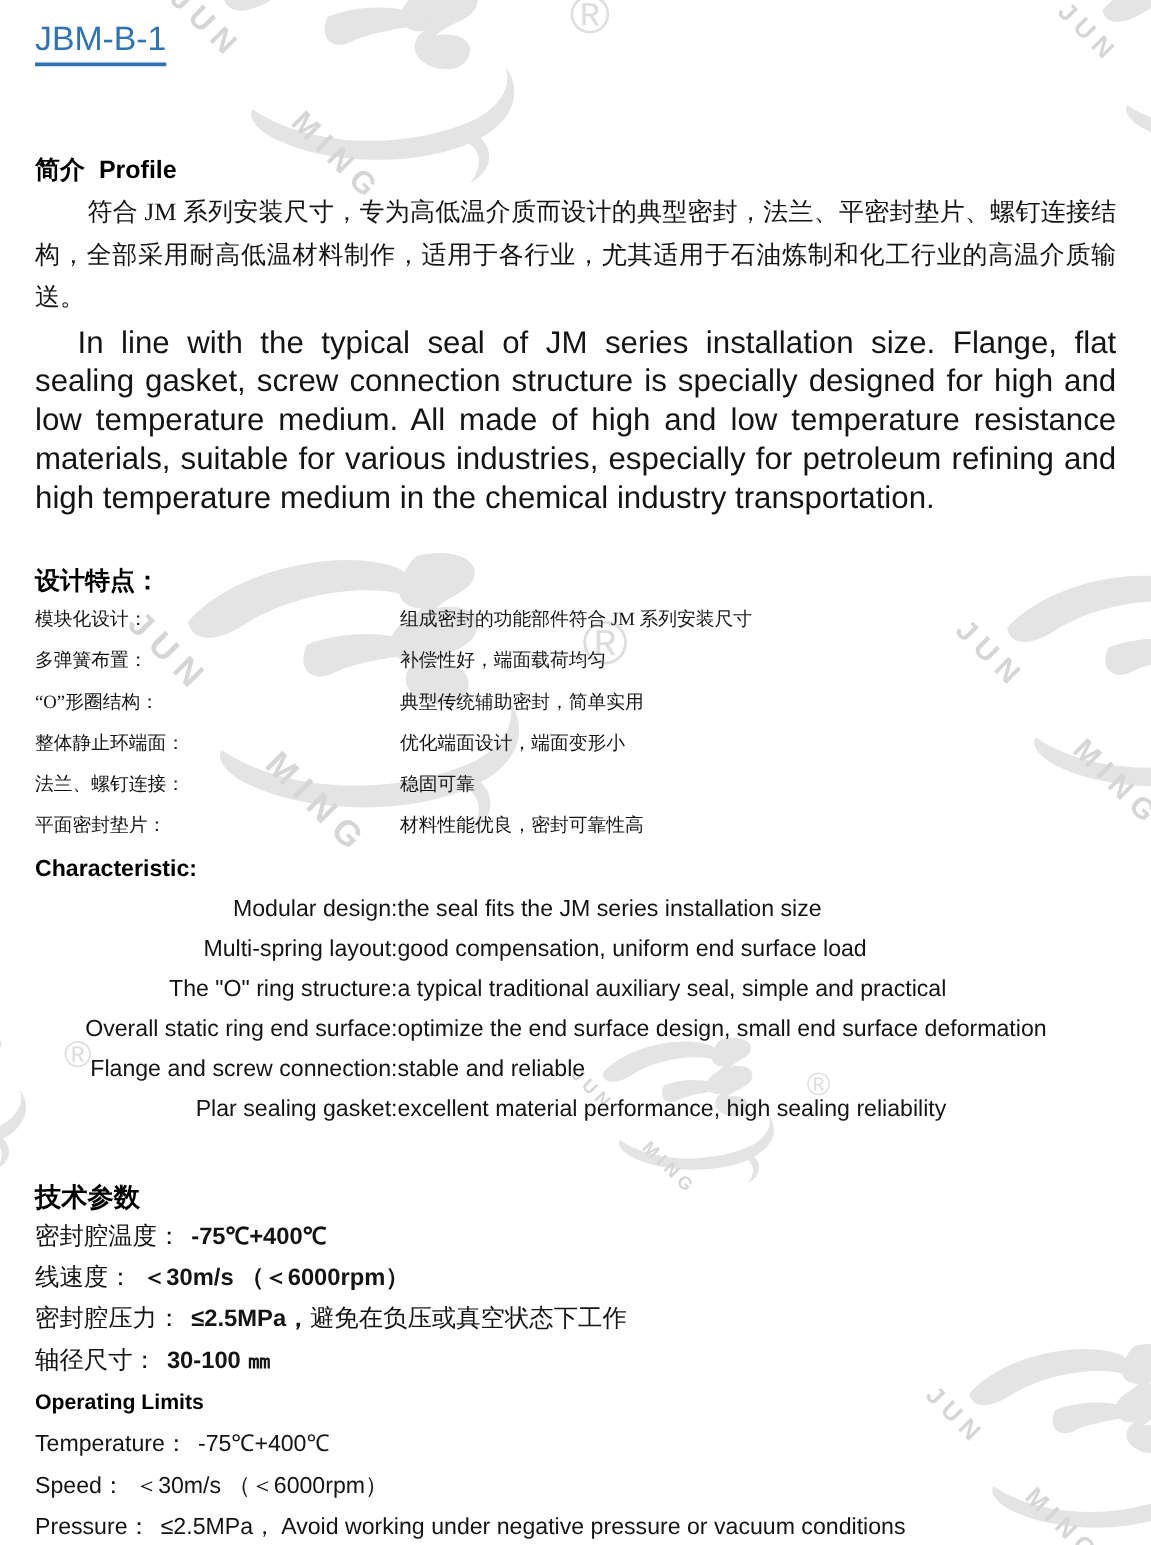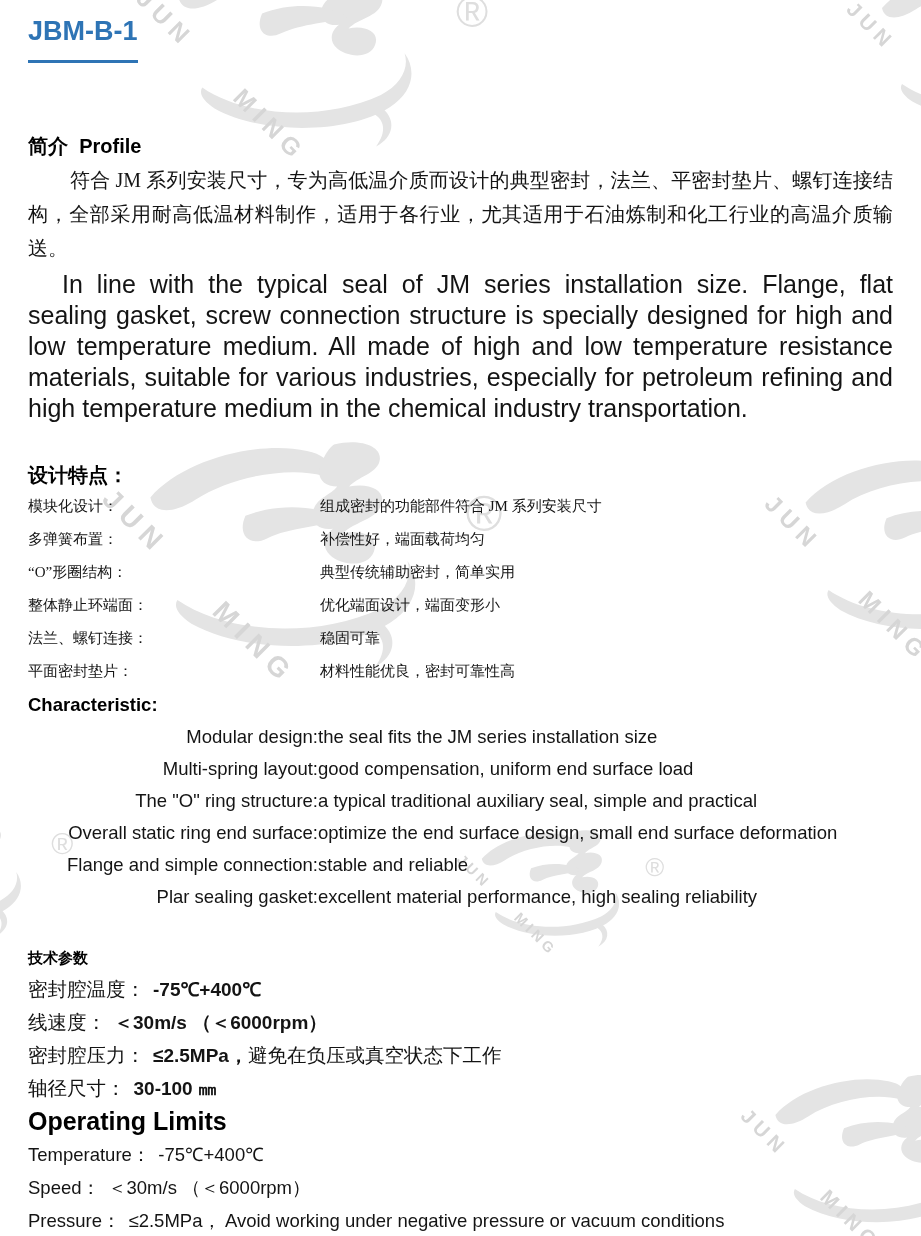--- a/index.html
+++ b/index.html
@@ -5,39 +5,39 @@
   html,body{margin:0;padding:0;background:#ffffff;}
   body{width:921px;height:1236px;position:relative;overflow:hidden;
        font-family:"Liberation Sans",sans-serif;color:#1c1c1c;}
   .wm-layer{position:absolute;left:0;top:0;width:921px;height:1236px;z-index:0;}
   .wm-brand{font-family:"Liberation Sans",sans-serif;font-size:26px;font-weight:bold;
             letter-spacing:7px;fill:#d6d6d6;}
   .wm-reg{font-family:"Liberation Sans",sans-serif;font-size:46px;fill:#dedede;}
   .content{position:absolute;left:0;top:0;width:921px;height:1236px;z-index:1;
            box-sizing:border-box;padding:14px 28px 0 28px;}
   .zh{font-family:"Liberation Serif",serif;}
-  .doc-title{display:inline-block;color:#2e74b5;font-size:27px;font-weight:bold;
-             line-height:34px;border-bottom:3px solid #2e74b5;padding-bottom:12px;}
+  .doc-title{display:inline-block;color:#2e74b5;font-size:27px;font-weight:normal;
+             line-height:34px;border-bottom:3px solid #2e74b5;padding-bottom:2px;}
   .sec-head{font-size:20px;font-weight:bold;line-height:30px;color:#000;}
   .profile-head{margin-top:68px;margin-bottom:2px;}
   .para-zh{font-size:20px;line-height:34px;text-align:justify;text-indent:42px;
            color:#141414;}
   .para-en{font-size:25px;line-height:31px;text-align:justify;text-indent:34px;
            margin-top:4px;color:#141414;}
   .design-head{margin-top:36px;font-size:20px;}
   .frow{display:flex;line-height:33px;font-size:15px;color:#141414;gap:27px;}
   .frow .lbl{width:265px;flex:none;}
   .char-head{font-size:18.5px;font-weight:bold;line-height:33px;color:#000;}
   .crow{display:flex;line-height:32px;font-size:18.5px;color:#141414;}
   .crow .lbl{width:290px;flex:none;text-align:right;}
-  .tech-head{margin-top:30px;font-size:15px;}
+  .tech-head{margin-top:40px;font-size:21px;}
   .prow{line-height:33px;font-size:19.5px;color:#141414;}
   .prow .lbl{padding-right:8px;}
   .val{font-family:"Liberation Sans",sans-serif;font-weight:600;font-size:19px;}
-  .op-head{font-size:25px;font-weight:bold;line-height:33px;color:#000;}
+  .op-head{font-size:17px;font-weight:bold;line-height:33px;color:#000;}
   .orow{line-height:33px;font-size:18.5px;color:#141414;}
   .orow .lbl{padding-right:8px;}
   .orow .note{padding-left:4px;}
 </style>
 </head>
 <body>
 
 <svg class="wm-layer" width="921" height="1236" viewBox="0 0 921 1236" aria-hidden="true">
   <defs>
     <g id="wm">
@@ -121,21 +121,21 @@
     </div>
     <div class="crow">
       <span class="lbl">The "O" ring structure:</span>
       <span>a typical traditional auxiliary seal, simple and practical</span>
     </div>
     <div class="crow">
       <span class="lbl">Overall static ring end surface:</span>
       <span>optimize the end surface design, small end surface deformation</span>
     </div>
     <div class="crow">
-      <span class="lbl">Flange and simple connection:</span>
+      <span class="lbl">Flange and screw connection:</span>
       <span>stable and reliable</span>
     </div>
     <div class="crow">
       <span class="lbl">Plar sealing gasket:</span>
       <span>excellent material performance, high sealing reliability</span>
     </div>
   </div>
 
   <div class="sec-head tech-head zh">技术参数</div>
 

